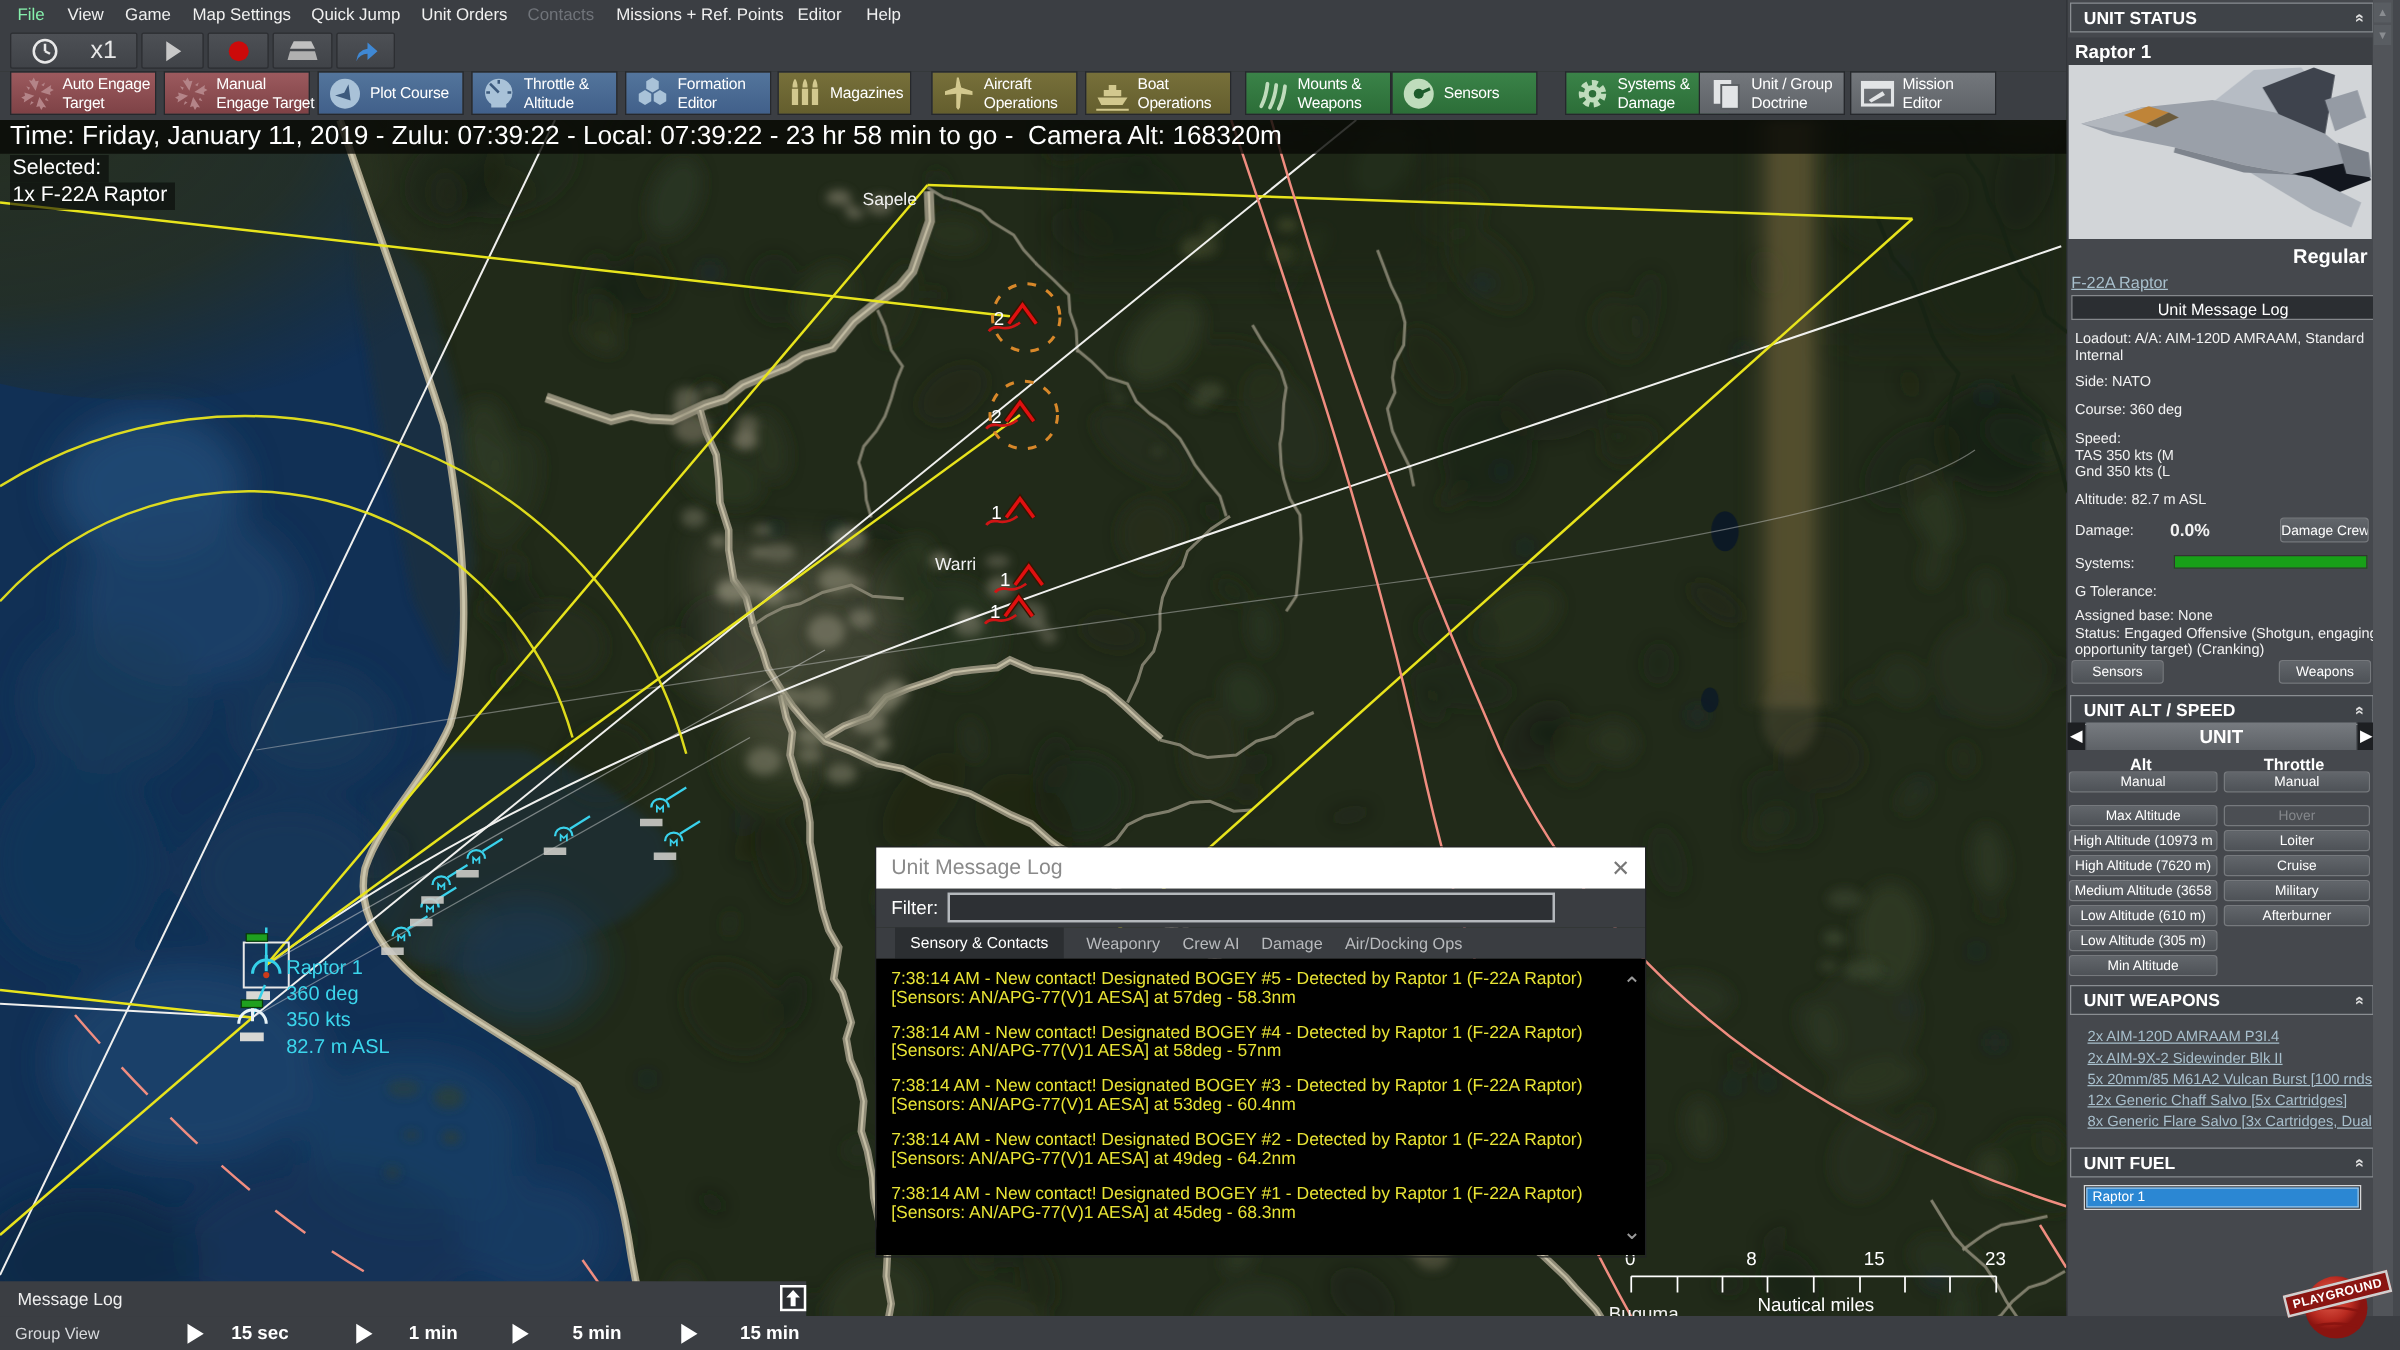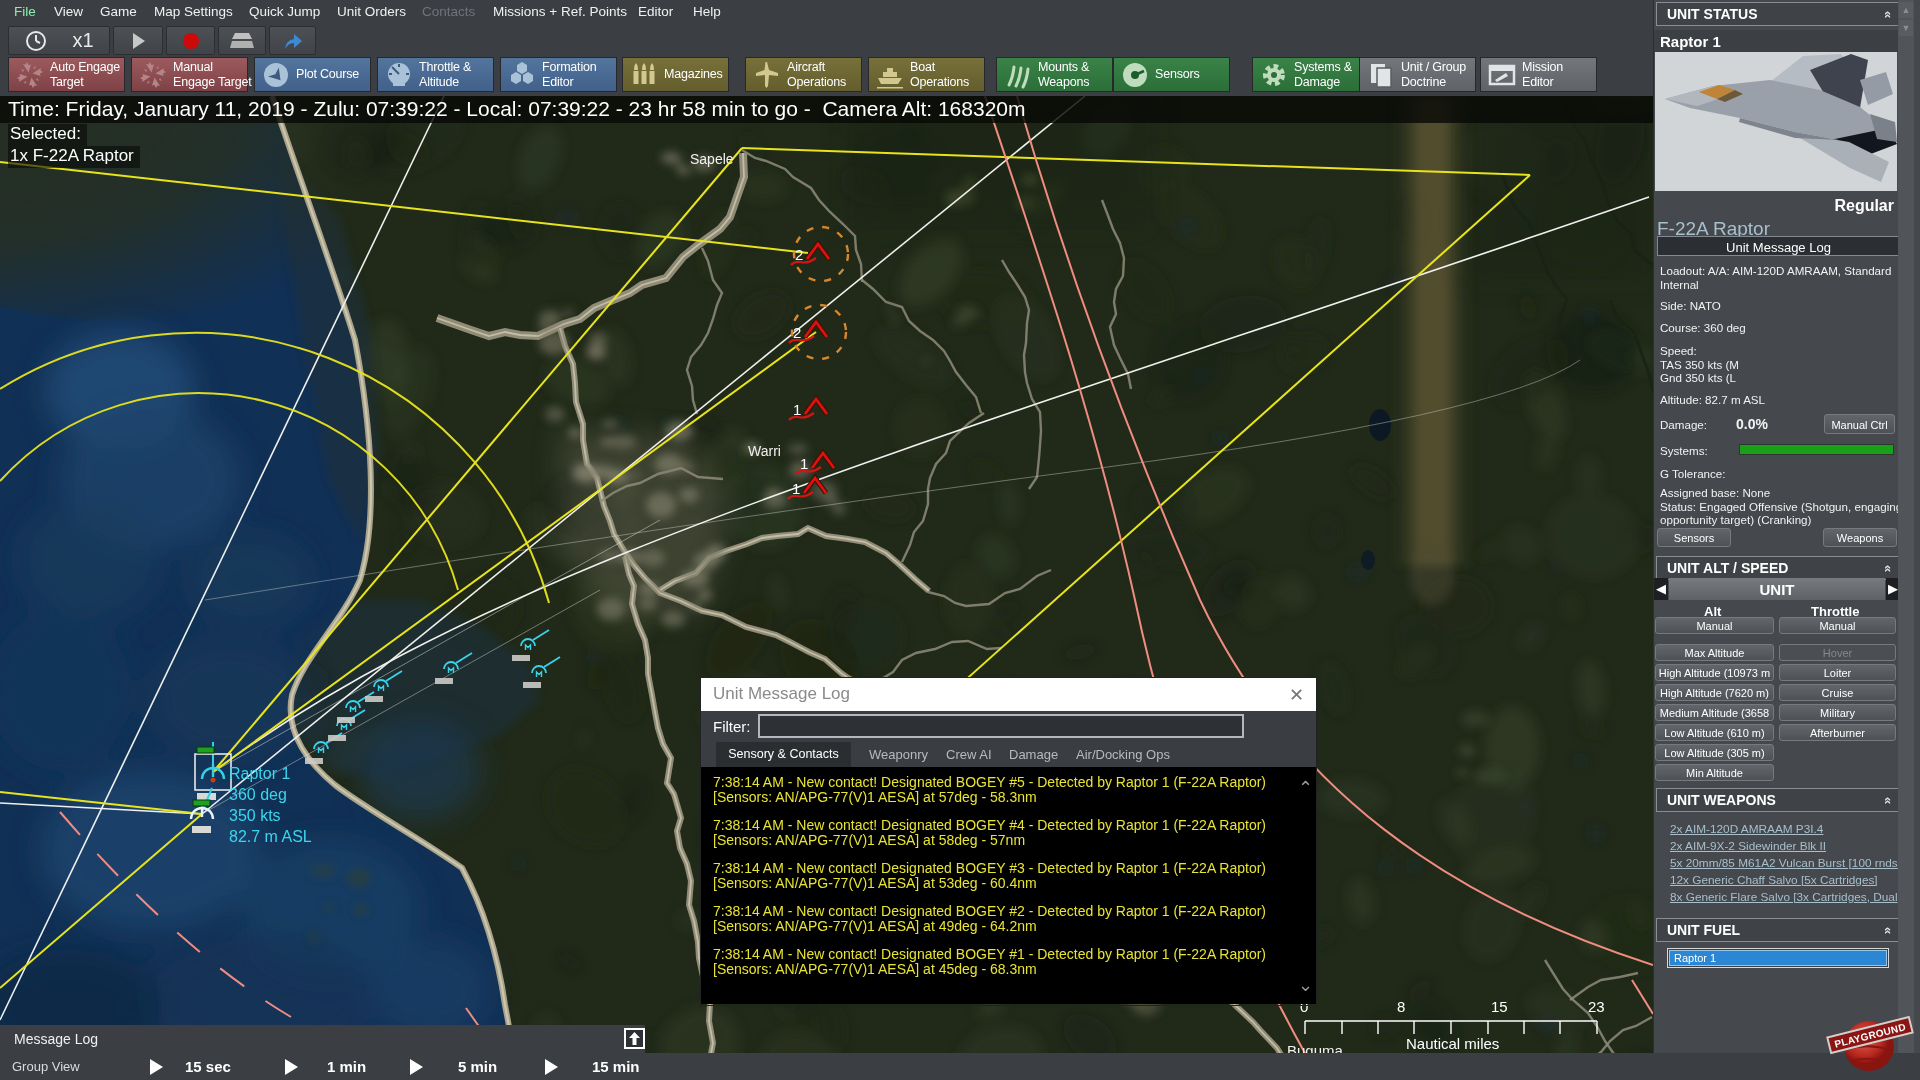--- a/index.html
+++ b/index.html
@@ -752,30 +752,30 @@
       </svg>
       <span>Mission<br>Editor</span>
     </div>
 </div>
 
 <div id="rp">
   <div class="hdr" style="top:2px">UNIT STATUS<span class="chev">«</span></div>
   <div style="position:absolute;left:0;top:30px;width:244px;height:22px;background:#3c3f44"></div>
   <div style="position:absolute;left:6px;top:33px;color:#fff;font-weight:bold;font-size:15px">Raptor 1</div>
   <div style="position:absolute;right:26px;top:197px;color:#fff;font-weight:bold;font-size:16px">Regular</div>
-  <div style="position:absolute;left:3px;top:218px;color:#a8bfcc;font-size:19px;text-decoration:underline">F-22A Raptor</div>
+  <div style="position:absolute;left:3px;top:218px;color:#a8bfcc;font-size:13px;text-decoration:underline">F-22A Raptor</div>
   <div style="position:absolute;left:3px;top:236px;width:243px;height:20px;background:#2b2e32;border:1px solid #85888c;color:#fff;font-size:13px;text-align:center;padding-top:3px">Unit Message Log</div>
   <div class="rtext" style="top:264px">Loadout: A/A: AIM-120D AMRAAM, Standard<br>Internal</div>
   <div class="rtext" style="top:299px">Side: NATO</div>
   <div class="rtext" style="top:321px">Course: 360 deg</div>
   <div class="rtext" style="top:344px">Speed:<br>TAS 350 kts (M<br>Gnd 350 kts (L</div>
   <div class="rtext" style="top:393px">Altitude: 82.7 m ASL</div>
   <div class="rtext" style="top:418px">Damage:</div>
   <div class="rtext" style="top:418px;left:82px;font-weight:bold;font-size:14px">0.0%</div>
-  <div class="pbtn" style="left:170px;top:414px;width:71px;height:20px;padding-top:4px">Manual Ctrl</div>
+  <div class="pbtn" style="left:170px;top:414px;width:71px;height:20px;padding-top:4px">Damage Crew</div>
   <div class="rtext" style="top:444px">Systems:</div>
   <div style="position:absolute;left:85px;top:444px;width:155px;height:11px;background:#18a018;border:1px solid #333"></div>
   <div class="rtext" style="top:467px">G Tolerance:</div>
   <div class="rtext" style="top:486px">Assigned base: None<br>Status: Engaged Offensive (Shotgun, engaging<br>opportunity target) (Cranking)</div>
   <div class="pbtn" style="left:3px;top:528px;width:74px;height:19px;padding-top:3px">Sensors</div>
   <div class="pbtn" style="left:169px;top:528px;width:74px;height:19px;padding-top:3px">Weapons</div>
 
   <div class="hdr" style="top:556px">UNIT ALT / SPEED<span class="chev">«</span></div>
   <div style="position:absolute;left:0px;top:578px;width:14px;height:22px;background:#1d1f22;color:#fff;font-size:13px;text-align:center;padding-top:3px">◀</div>
   <div style="position:absolute;left:15px;top:578px;width:216px;height:22px;background:linear-gradient(#777b80,#5e6267);color:#fff;font-weight:bold;font-size:15px;text-align:center;padding-top:3px">UNIT</div>

